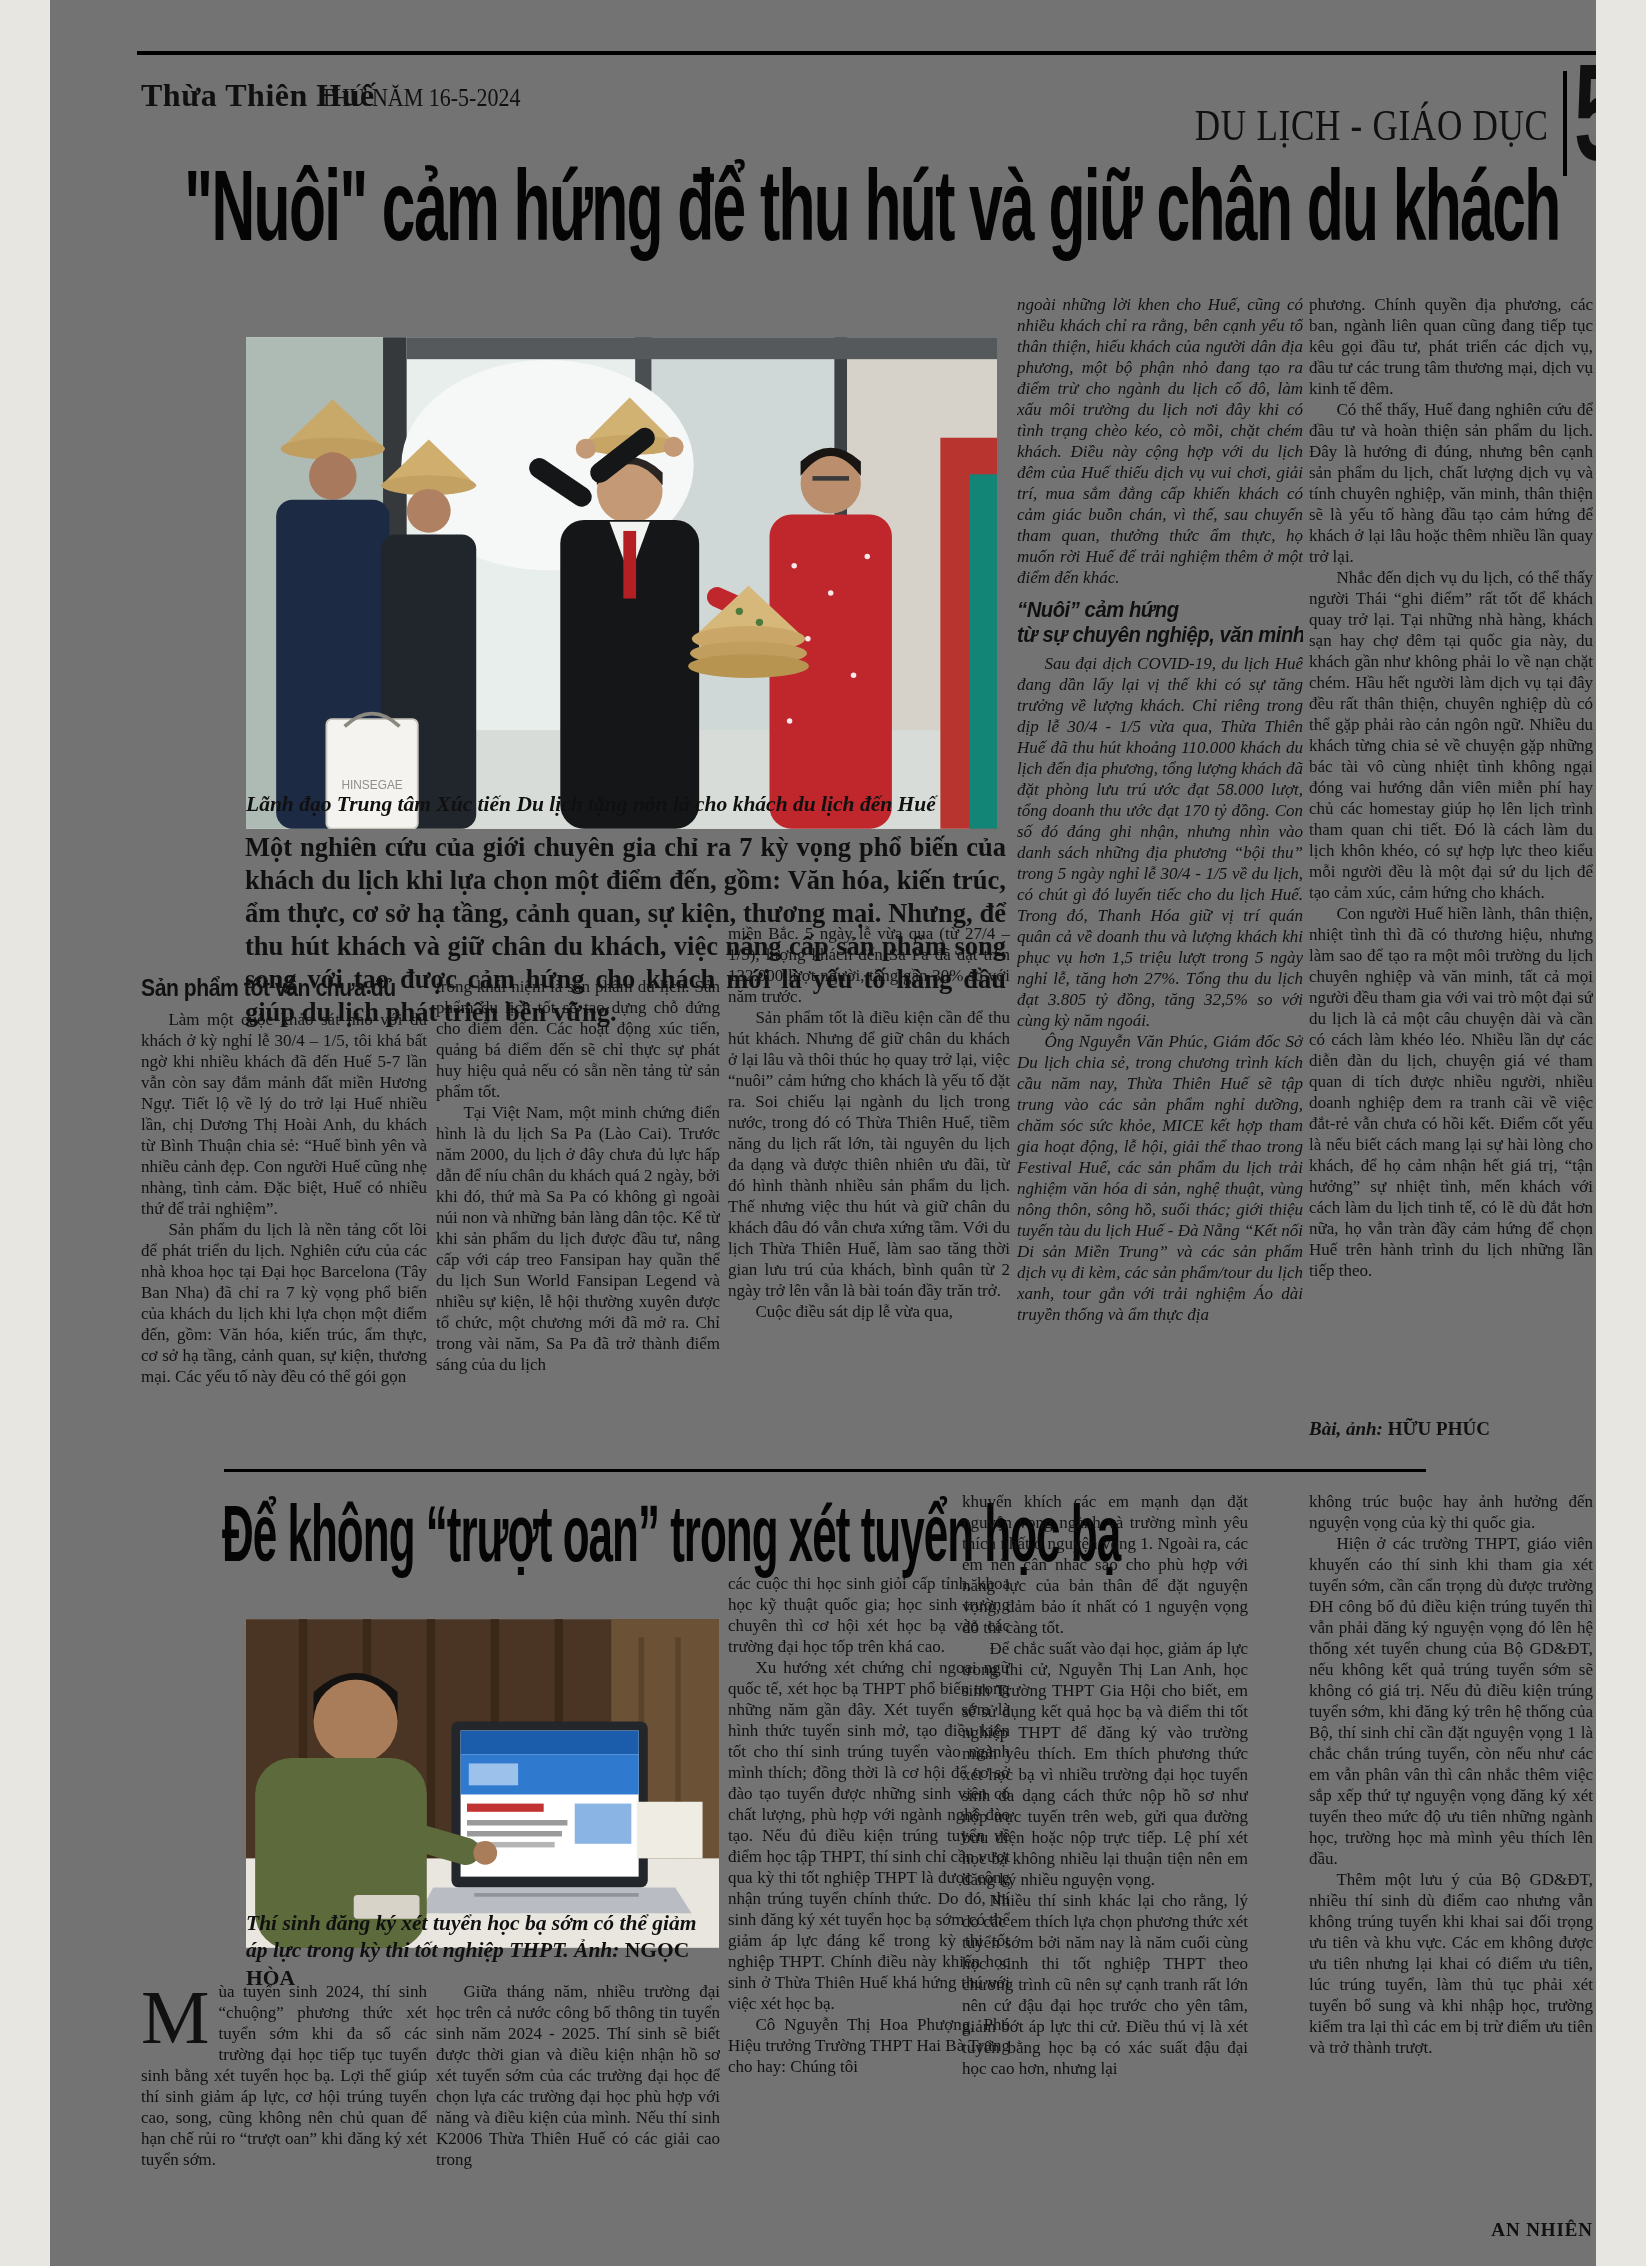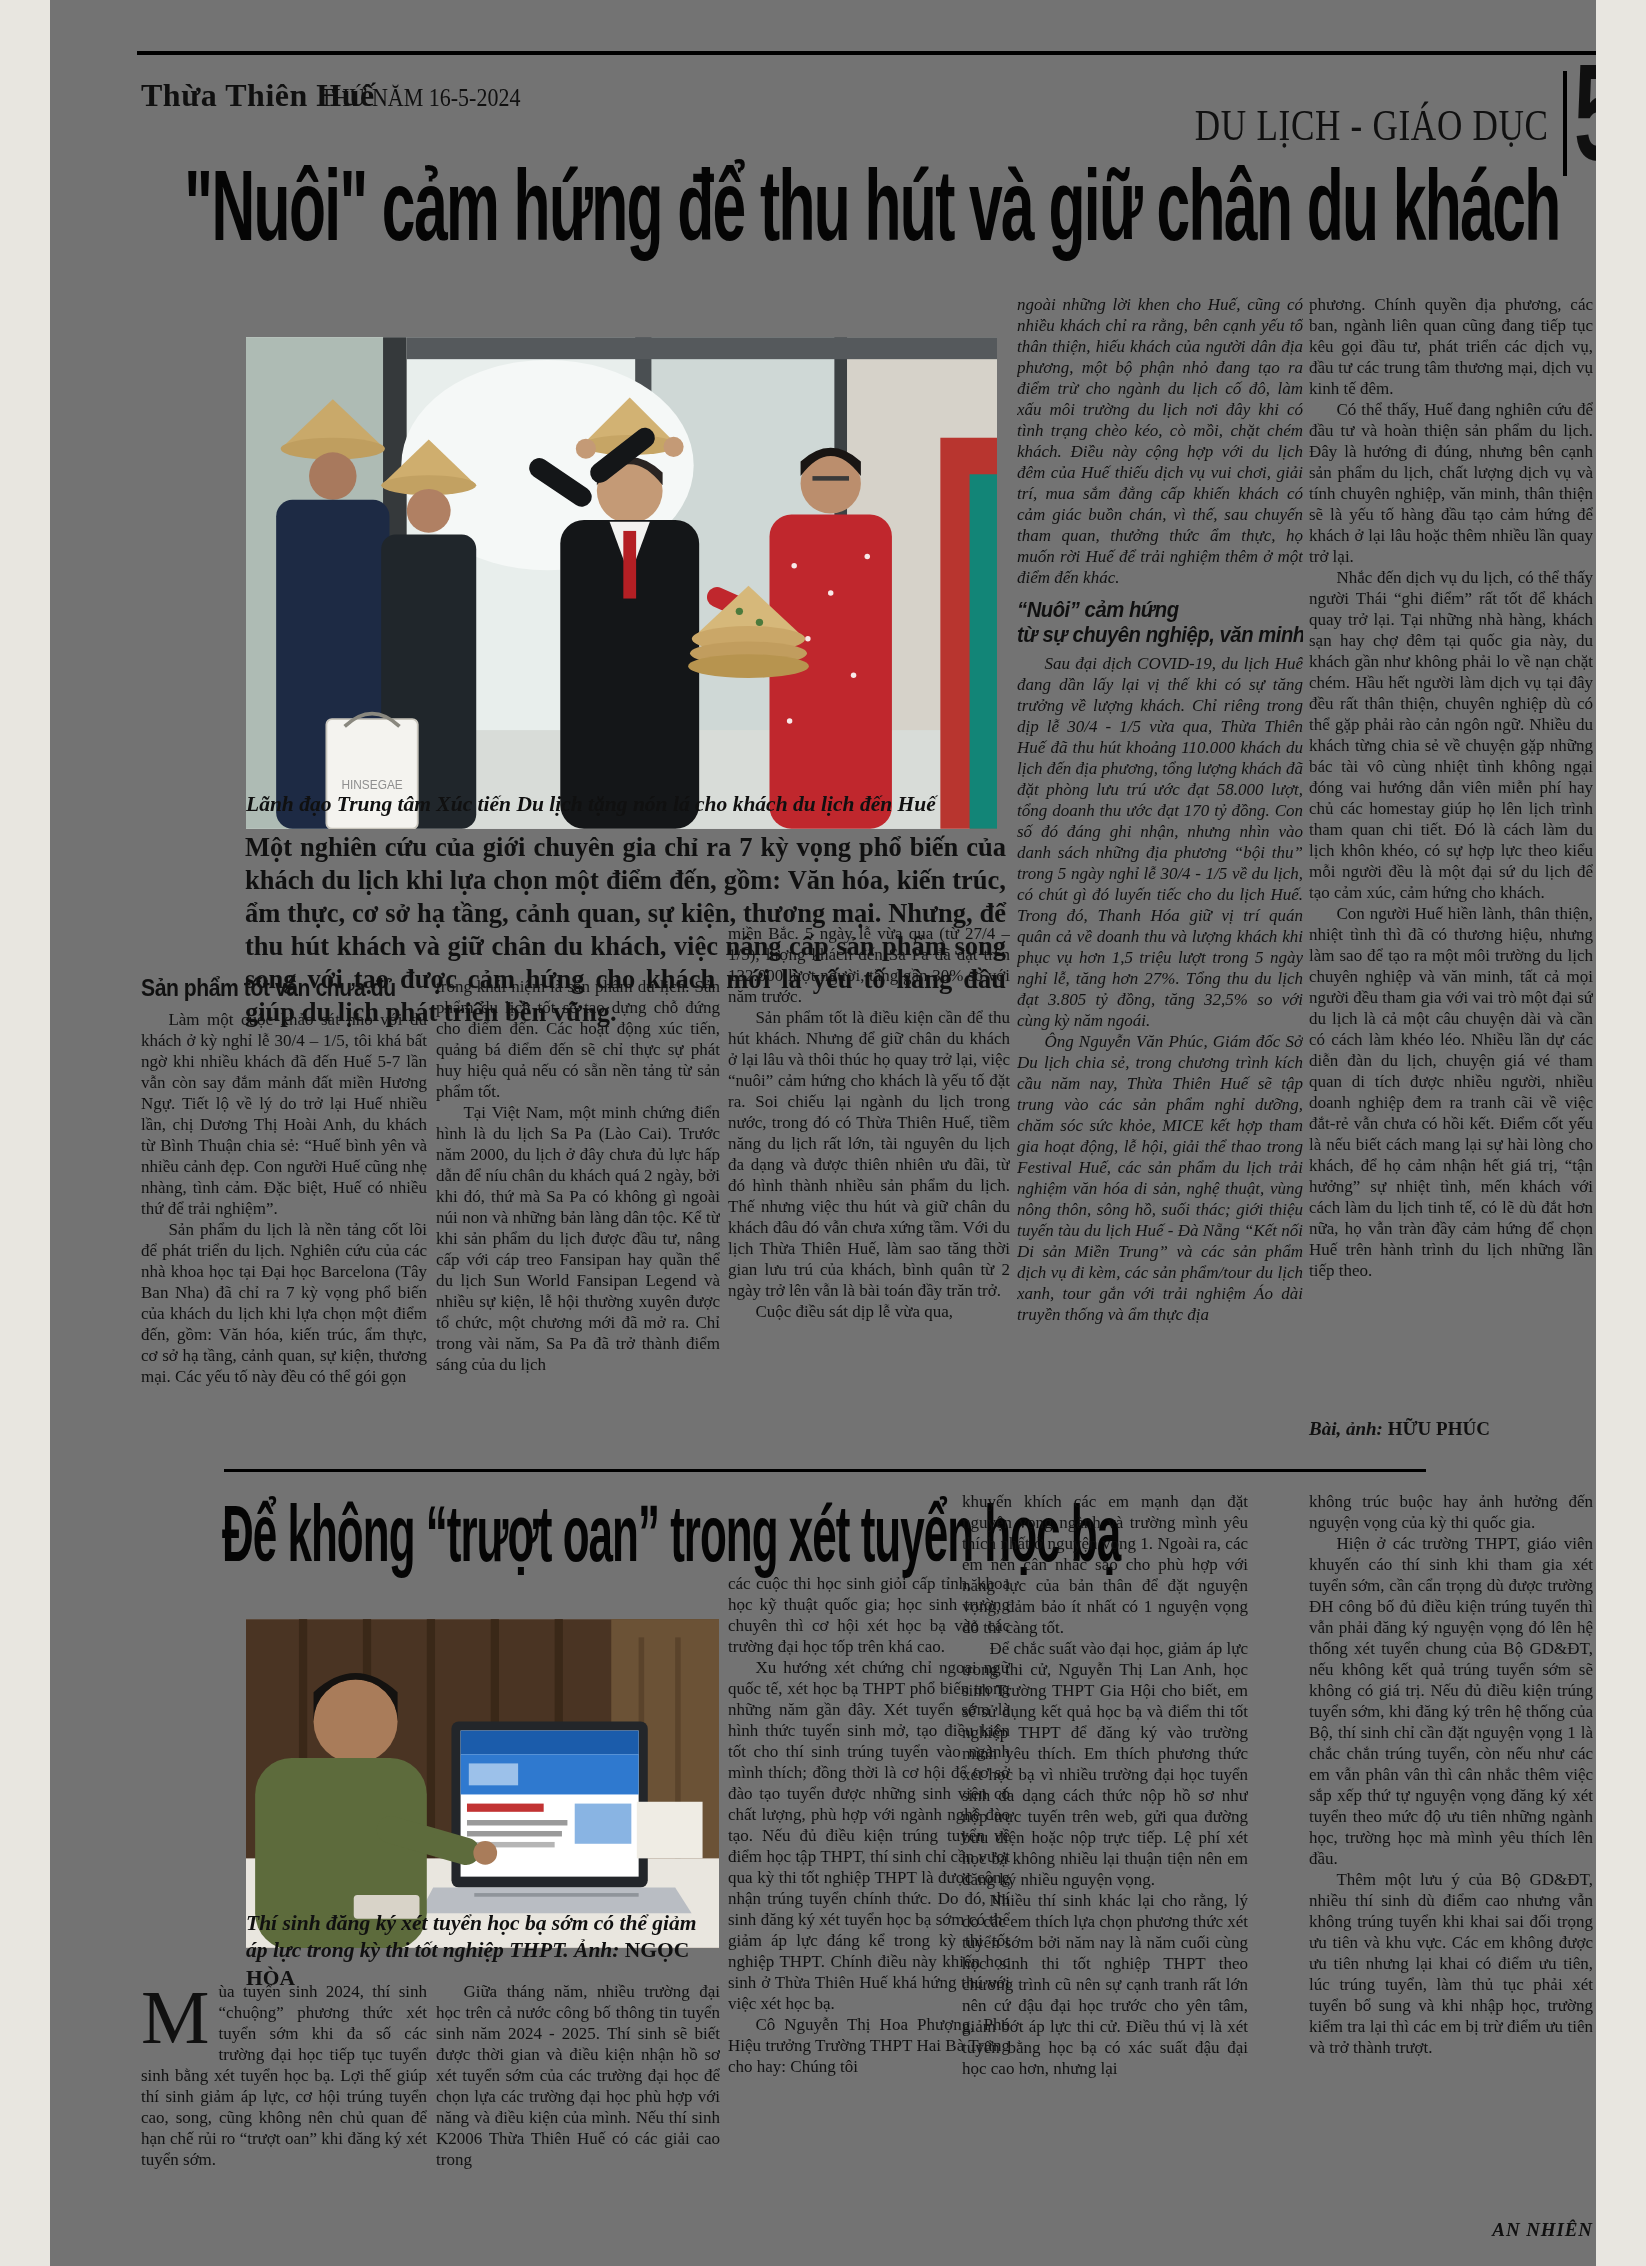--- a/index.html
+++ b/index.html
@@ -39,21 +39,21 @@
   .col p { font-size:17px; line-height:21px; text-align:justify; text-indent:27.4px; }
   .col p.cont { text-indent:0; }
   .kicker { font-family:"Liberation Sans",sans-serif; font-weight:700; font-size:23px; line-height:25.6px;
             letter-spacing:-0.5px; transform:scaleX(.92); transform-origin:left center; margin-bottom:7.3px; white-space:nowrap; }
   .kicker2 { margin:9.1px 0 5.5px 0; }
   .kicker2 div { font-family:"Liberation Sans",sans-serif; font-weight:700; font-size:22px; line-height:25px;
                  letter-spacing:-0.5px; transform:scaleX(.92); transform-origin:left center; white-space:nowrap; }
   .byline { font-size:19px; }
   .byline .lbl { font-weight:700; font-style:italic; }
   .byline .nm { font-weight:700; }
-  .byline2 { text-align:right; font-size:19px; font-weight:700; letter-spacing:0.9px;font-style:italic; }
+  .byline2 { text-align:right; font-size:19px; font-weight:700; letter-spacing:0.9px; }
   .dropcap { float:left; font-size:77px; line-height:64px; padding:3.7px 9.1px 0 0; font-weight:400; }
   .divider { background:#000; }
 
   .photo { overflow:hidden; background:#ccc;margin-top:46px; }
   .photo svg { display:block; }
 </style>
 </head>
 <body>
 
 <div class="page">

